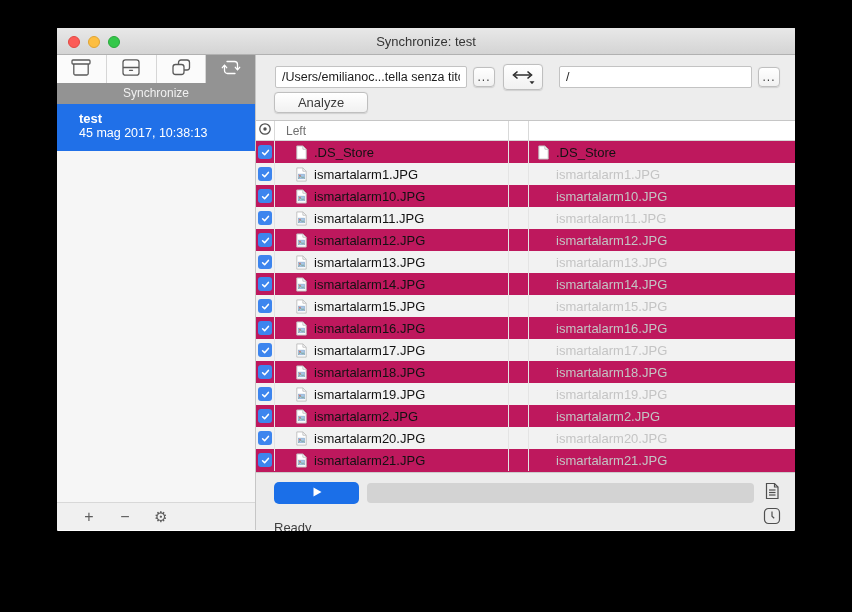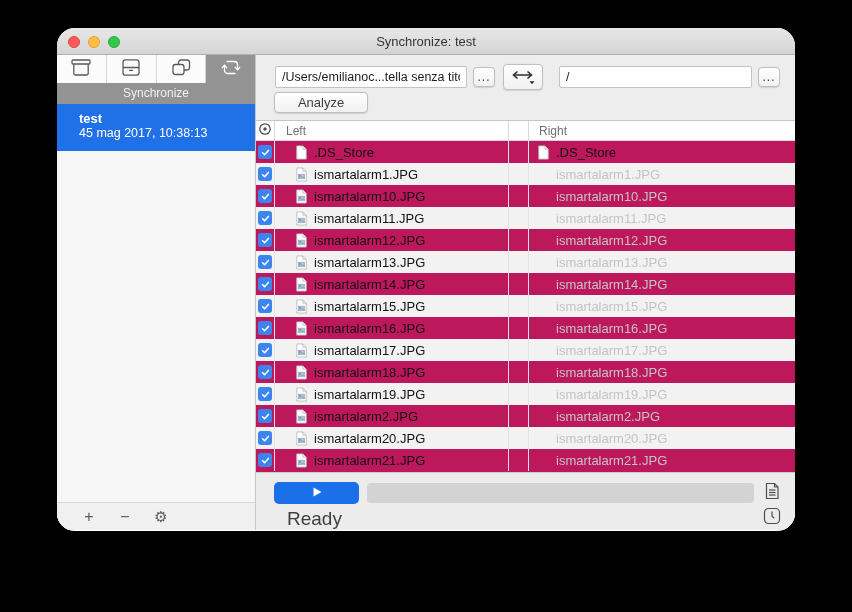--- a/index.html
+++ b/index.html
@@ -1,20 +1,20 @@
 <!DOCTYPE html>
 <html style="--selection-blue: #2070e8; --checkbox-blue: #3d85ee; --play-blue: #1b6fe8; --toolbar-active: #939393; --traffic-red: #fc5b57; --traffic-yellow: #fdbe41; --traffic-green: #34c84a;"><head>
 <meta charset="utf-8">
 <style>
   * { margin:0; padding:0; box-sizing:border-box; }
   html,body { width:852px; height:612px; background:#000; font-family:"Liberation Sans", sans-serif; }
   body { position:relative; overflow:hidden; }
 
   .window { position:absolute; left:57px; top:28px; width:738px; height:503px;
-            border-radius:18px; overflow:hidden; background:#fff;
+            border-radius:1px; overflow:hidden; background:#fff;
             box-shadow:0 20px 50px rgba(0,0,0,.6); }
 
   
   .titlebar { height:27px; background:linear-gradient(#e8e8e8,#d4d4d4);
               border-bottom:1px solid #b1b1b1; position:relative;
               display:flex; align-items:center; justify-content:center; }
   .title { font-size:13px; color:#353535; }
   .traffic { position:absolute; left:11px; top:8px; display:flex; gap:8px; }
   .light { width:12px; height:12px; border-radius:50%; }
   .light.red    { background:#fc5b57; border:0.5px solid #e14942; }
@@ -90,21 +90,21 @@
   .fname { white-space:nowrap; }
   .fname.missing { color:#c4c4c4; margin-left:19px; }
 
   
   .bottombar { height:58px; min-height:58px; background:#ececec; border-top:1px solid #cbcbcb; position:relative; }
   .play-btn { position:absolute; left:18px; top:9px; width:85px; height:22px;
               background:var(--play-blue,#1b6fe8); border-radius:5px;
               display:flex; align-items:center; justify-content:center; cursor:default; }
   .progress { position:absolute; left:111px; top:10px; width:387px; height:20px;
               background:#d3d3d3; border-radius:4px; }
-  .status { position:absolute; left:18px; top:35px; font-size:19px; color:#3f3f3f;margin-left:13px; }
+  .status { position:absolute; left:18px; top:47px; font-size:13px; color:#3f3f3f; }
   .side-icon { position:absolute; width:20px; height:20px; color:#4f4f4f; cursor:default; }
   .side-icon svg { stroke:currentColor; fill:none; stroke-width:1.2; }
   .log-icon   { left:506px; top:8px; }
   .clock-icon { left:506px; top:33px; }
 </style>
 </head>
 <body>
 
 <div class="window">
 
@@ -196,21 +196,20 @@
           <div class="th-check">
             <span>
               <svg width="14" height="14" viewBox="0 0 14 14">
                   <circle cx="7" cy="7" r="5.2" fill="none" stroke="#4e4e4e" stroke-width="1.3"></circle>
                   <circle cx="7" cy="7" r="1.7" fill="#4e4e4e"></circle>
                 </svg>
             </span>
           </div>
           <div class="th-left">Left</div>
           <div class="th-mid"></div>
-          <div class="th-right">Right</div>
         </div>
         <div class="trows">
             <div class="trow">
     <div class="c-check">
       <span class="checkbox">
         <svg width="11" height="11" viewBox="0 0 14 14">
                     <path d="M3.3 7.3 L5.9 9.8 L10.7 4.4" stroke="#fff" stroke-width="2" fill="none" stroke-linecap="round" stroke-linejoin="round"></path>
                   </svg>
       </span>
     </div>

